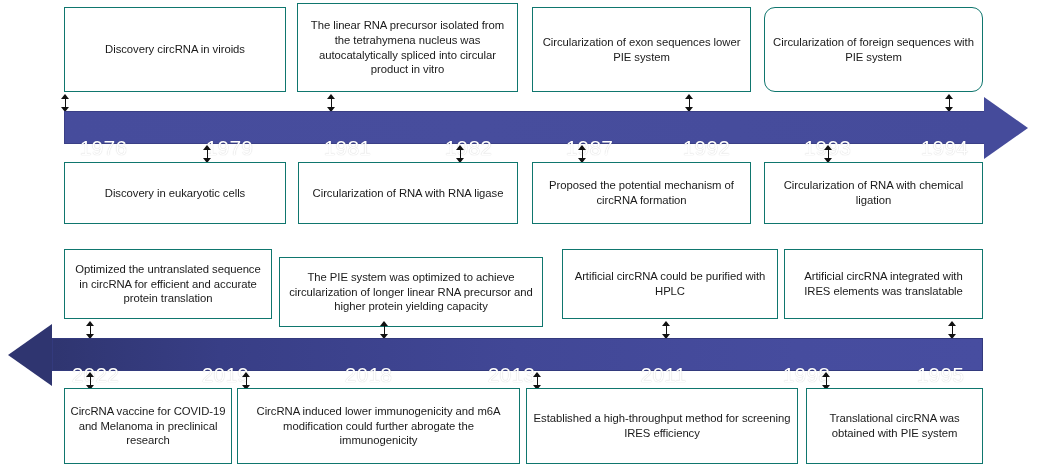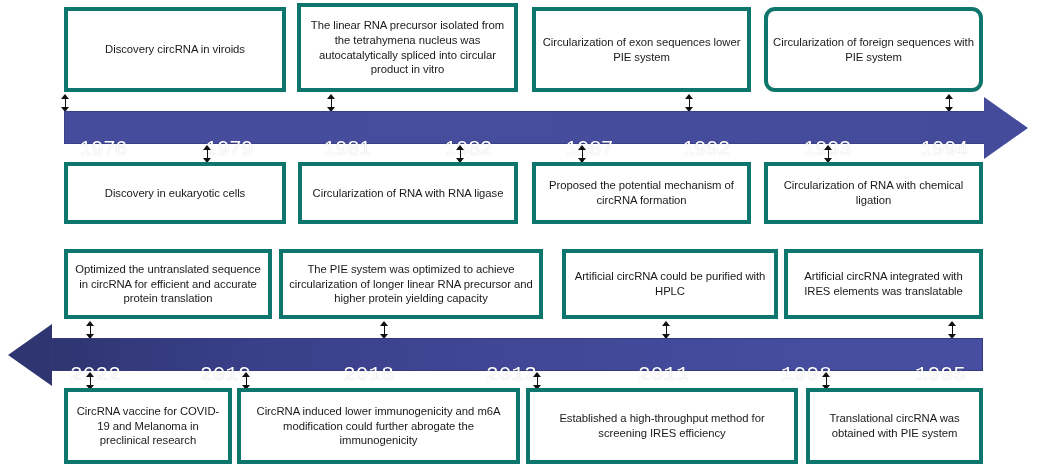--- a/index.html
+++ b/index.html
@@ -13,21 +13,21 @@
   #canvas {
     position: relative;
     width: 1038px;
     height: 473px;
     background: #ffffff;
     overflow: hidden;
   }
   .evt-box {
     position: absolute;
     box-sizing: border-box;
-    border: 4px solid #0f766e;
+    border: 1px solid #0f766e;
     background: #ffffff;
     display: flex;
     align-items: center;
     justify-content: center;
     text-align: center;
     color: #1a1a1a;
     font-size: 11.3px;
     line-height: 14.6px;
     padding: 2px 5px;
     letter-spacing: -0.05px;
@@ -198,21 +198,21 @@
   <div class="evt-box" style="left:298px; top:162px; width:220px; height:62px;">
     <span>Circularization of RNA with RNA ligase</span>
   </div>
   <div class="evt-box" style="left:764px; top:162px; width:219px; height:62px;">
     <span>Circularization of RNA with chemical ligation</span>
   </div>
 
   <div class="evt-box" style="left:64px; top:249px; width:208px; height:70px;">
     <span>Optimized the untranslated sequence in circRNA for efficient and accurate protein translation</span>
   </div>
-  <div class="evt-box" style="left:279px; top:249px; width:264px; height:70px;">
+  <div class="evt-box" style="left:279px; top:257px; width:264px; height:70px;">
     <span>The PIE system was optimized to achieve circularization of longer linear RNA precursor and higher protein yielding capacity</span>
   </div>
   <div class="evt-box" style="left:562px; top:249px; width:216px; height:70px;">
     <span>Artificial circRNA could be purified with HPLC</span>
   </div>
   <div class="evt-box" style="left:784px; top:249px; width:199px; height:70px;">
     <span>Artificial circRNA integrated with IRES elements was translatable</span>
   </div>
 
   <div class="conn" style="left:86px; top:321px; height:18px;">
@@ -229,21 +229,21 @@
     <div class="head up"></div>
     <div class="stem"></div>
     <div class="head down"></div>
   </div>
   <div class="conn" style="left:948px; top:321px; height:18px;">
     <div class="head up"></div>
     <div class="stem"></div>
     <div class="head down"></div>
   </div>
 
-  <div class="bar bar-bottom" style="left:8px; top:338px; width:975px; height:33px;font-family:Liberation Mono, monospace;">
+  <div class="bar bar-bottom" style="left:8px; top:338px; width:975px; height:33px;">
     <div class="bar-body" style="left:44px; width:931px;"></div>
     <div class="arrow-head arrow-left" style="left:0;"></div>
     <div class="year" style="left:45px;  width:85px;">2022</div>
     <div class="year" style="left:175px; width:85px;">2019</div>
     <div class="year" style="left:318px; width:85px;">2018</div>
     <div class="year" style="left:461px; width:85px;">2013</div>
     <div class="year" style="left:613px; width:85px;">2011</div>
     <div class="year" style="left:756px; width:85px;">1998</div>
     <div class="year" style="left:890px; width:85px;">1995</div>
   </div>

